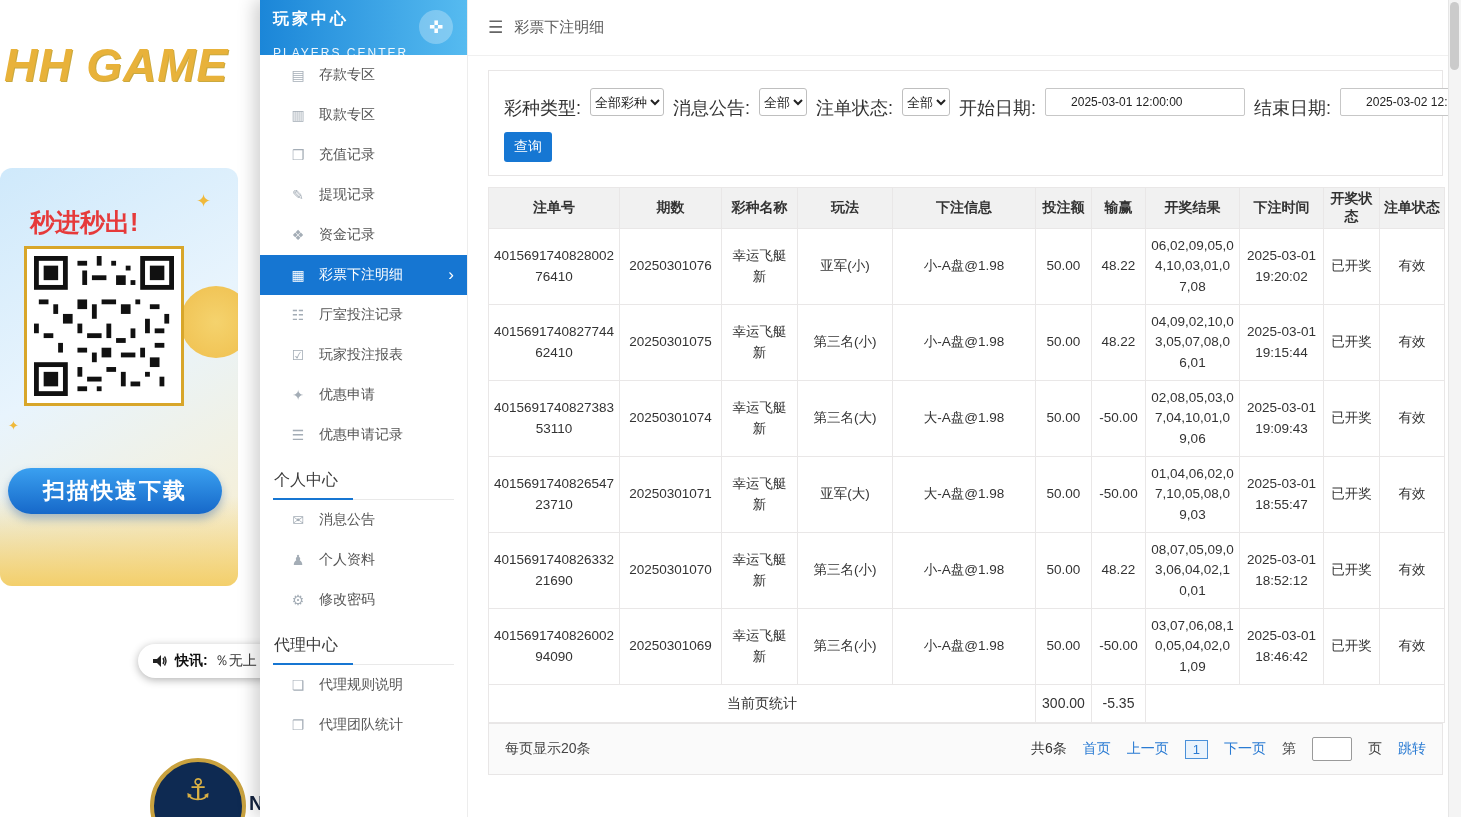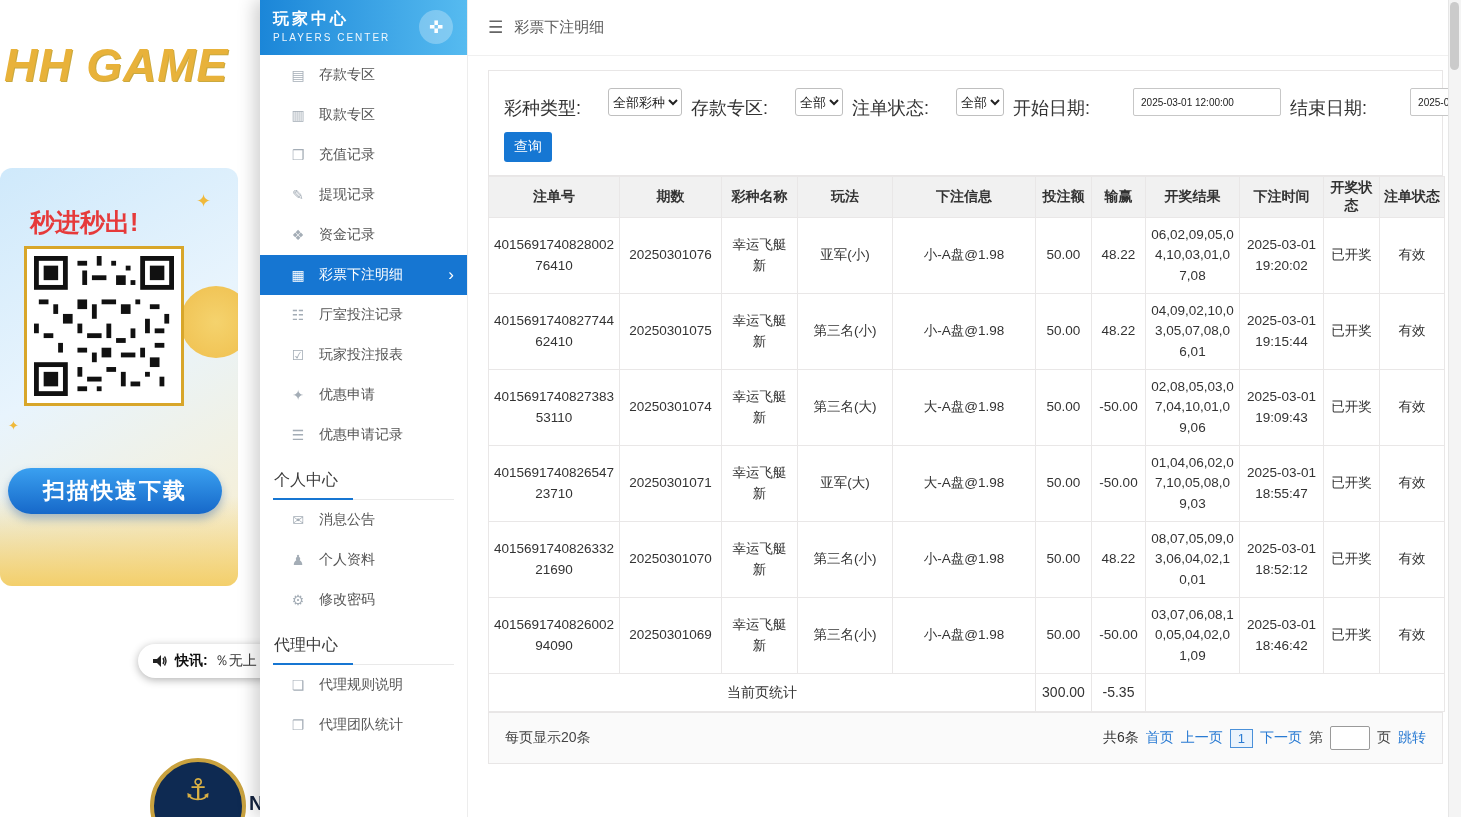--- a/index.html
+++ b/index.html
@@ -54,21 +54,21 @@
   .bottom-n{position:absolute;left:249px;top:792px;font-size:20px;font-weight:800;color:#13233f;}
   
   .panel{
     position:absolute;left:260px;top:0;width:1201px;height:817px;background:#c4b5fd;
     box-shadow:-6px 0 16px rgba(0,0,0,.18);display:flex;
   }
   
   .sidebar{width:207px;flex-shrink:0;background:#fff;border-right:1px solid #ededed;}
   .sb-header{height:55px;background:linear-gradient(90deg,#1b86d8,#56bbf0);position:relative;padding:9px 0 0 13px;box-sizing:border-box;color:#fff;}
   .sb-title{font-size:16px;font-weight:700;letter-spacing:3px;}
-  .sb-subtitle{font-size:10px;letter-spacing:2px;opacity:.92;margin-top:2px;}
+  .sb-subtitle{font-size:12px;letter-spacing:2px;opacity:.92;margin-top:16px;}
   .sb-gamepad{
     position:absolute;right:14px;top:10px;width:34px;height:34px;border-radius:50%;
     background:rgba(255,255,255,.28);display:flex;align-items:center;justify-content:center;
     color:#fff;font-size:17px;
   }
   .sb-section-title{
     font-size:16px;color:#3a3a3a;margin:0 13px;padding:15px 1px 8px 1px;
     border-bottom:1px solid #e9e9e9;position:relative;
   }
   .sb-section-title::after{
@@ -84,45 +84,45 @@
   .menu-item .mi-chevron{margin-left:auto;margin-right:13px;font-size:17px;color:#fff;}
   
   .main{flex:1;display:flex;flex-direction:column;overflow:hidden;background:#fff;}
   .topbar{height:56px;display:flex;align-items:center;gap:11px;padding:0 20px;border-bottom:1px solid #f0f0f0;box-sizing:border-box;}
   .hamburger{font-size:17px;color:#666;cursor:pointer;}
   .page-title{font-size:15px;color:#5a5a5a;}
   .content{padding:14px 18px 0 20px;}
   .filter-card{border:1px solid #e8e6e6;padding:13px 15px 13px 15px;box-sizing:border-box;}
   .filter-row{display:flex;align-items:center;gap:9px;flex-wrap:nowrap;}
   .f-label{font-size:18px;color:#333;white-space:nowrap;margin-top:12px;}
-  .f-select{height:28px;border:1px solid #bfbfbf;border-radius:3px;font-size:13px;color:#222;background:#fff;margin-left:18px;}
-  .f-input{height:26px;border:1px solid #c7c7c7;border-radius:2px;font-size:10px;color:#222;width:148px;padding:0 7px;margin-left:34px;}
+  .f-select{height:28px;border:1px solid #bfbfbf;border-radius:3px;font-size:13px;color:#222;background:#fff;}
+  .f-input{height:26px;border:1px solid #c7c7c7;border-radius:2px;font-size:12px;color:#222;width:148px;padding:0 25px;}
   .btn-search{
     margin-top:12px;width:48px;height:30px;background:#1677d3;color:#fff;border:none;border-radius:3px;
     font-size:14px;cursor:pointer;
   }
   
-  table.bet-table{border-collapse:collapse;table-layout:fixed;width:956px;}
+  table.bet-table{border-collapse:collapse;table-layout:fixed;width:956px;margin-top:11px;}
   .bet-table th{
     border:1px solid #e9e7e7;background:#f1f1f1;height:40px;font-size:14px;font-weight:700;color:#333;
     padding:0 1px;
   }
   .bet-table td{
     border:1px solid #e9e7e7;font-size:13.5px;color:#333;text-align:center;vertical-align:middle;
     padding:5px 4px;word-break:break-all;line-height:1.5;box-sizing:border-box;
   }
   .bet-table tr.data-row{height:76px;}
   .bet-table tr.summary-row{height:38px;}
   .bet-table tr.summary-row td{font-size:14px;}
   
   .footer-card{
     border:1px solid #e8e6e6;background:#fafafa;height:52px;box-sizing:border-box;
     display:flex;align-items:center;justify-content:space-between;padding:0 16px;font-size:14px;color:#444;
   }
-  .pager{display:flex;align-items:center;gap:7px;}
+  .pager{display:flex;align-items:center;gap:16px;}
   .pg-link{color:#2a7bd3;cursor:pointer;text-decoration:none;}
   .pg-total{color:#333;}
   .pg-current{
     border:1px solid #4a90d9;color:#2a7bd3;background:#eaf3fc;padding:1px 7px;font-size:13px;cursor:pointer;
   }
   .pg-input{width:34px;height:20px;border:1px solid #9a9a9a;border-radius:2px;}
   
   .scrollbar{position:absolute;right:0;top:0;width:12px;height:817px;background:#f4f4f4;border-left:1px solid #e6e6e6;}
   .scroll-thumb{position:absolute;top:2px;left:1px;width:9px;height:68px;background:#cbcbcb;border-radius:5px;cursor:pointer;}
 </style>
@@ -299,21 +299,21 @@
     </div>
 
     <div class="content">
 
       <div class="filter-card">
         <div class="filter-row">
           <span class="f-label">彩种类型:</span>
           <select class="f-select" style="width:120px">
             <option>全部彩种</option>
           </select>
-          <span class="f-label">存款专区:</span>
+          <span class="f-label">消息公告:</span>
           <select class="f-select" style="width:66px">
             <option>全部</option>
           </select>
           <span class="f-label">注单状态:</span>
           <select class="f-select" style="width:58px">
             <option>全部</option>
           </select>
           <span class="f-label">开始日期:</span>
           <input class="f-input" value="2025-03-01 12:00:00" style="">
           <span class="f-label">结束日期:</span>

